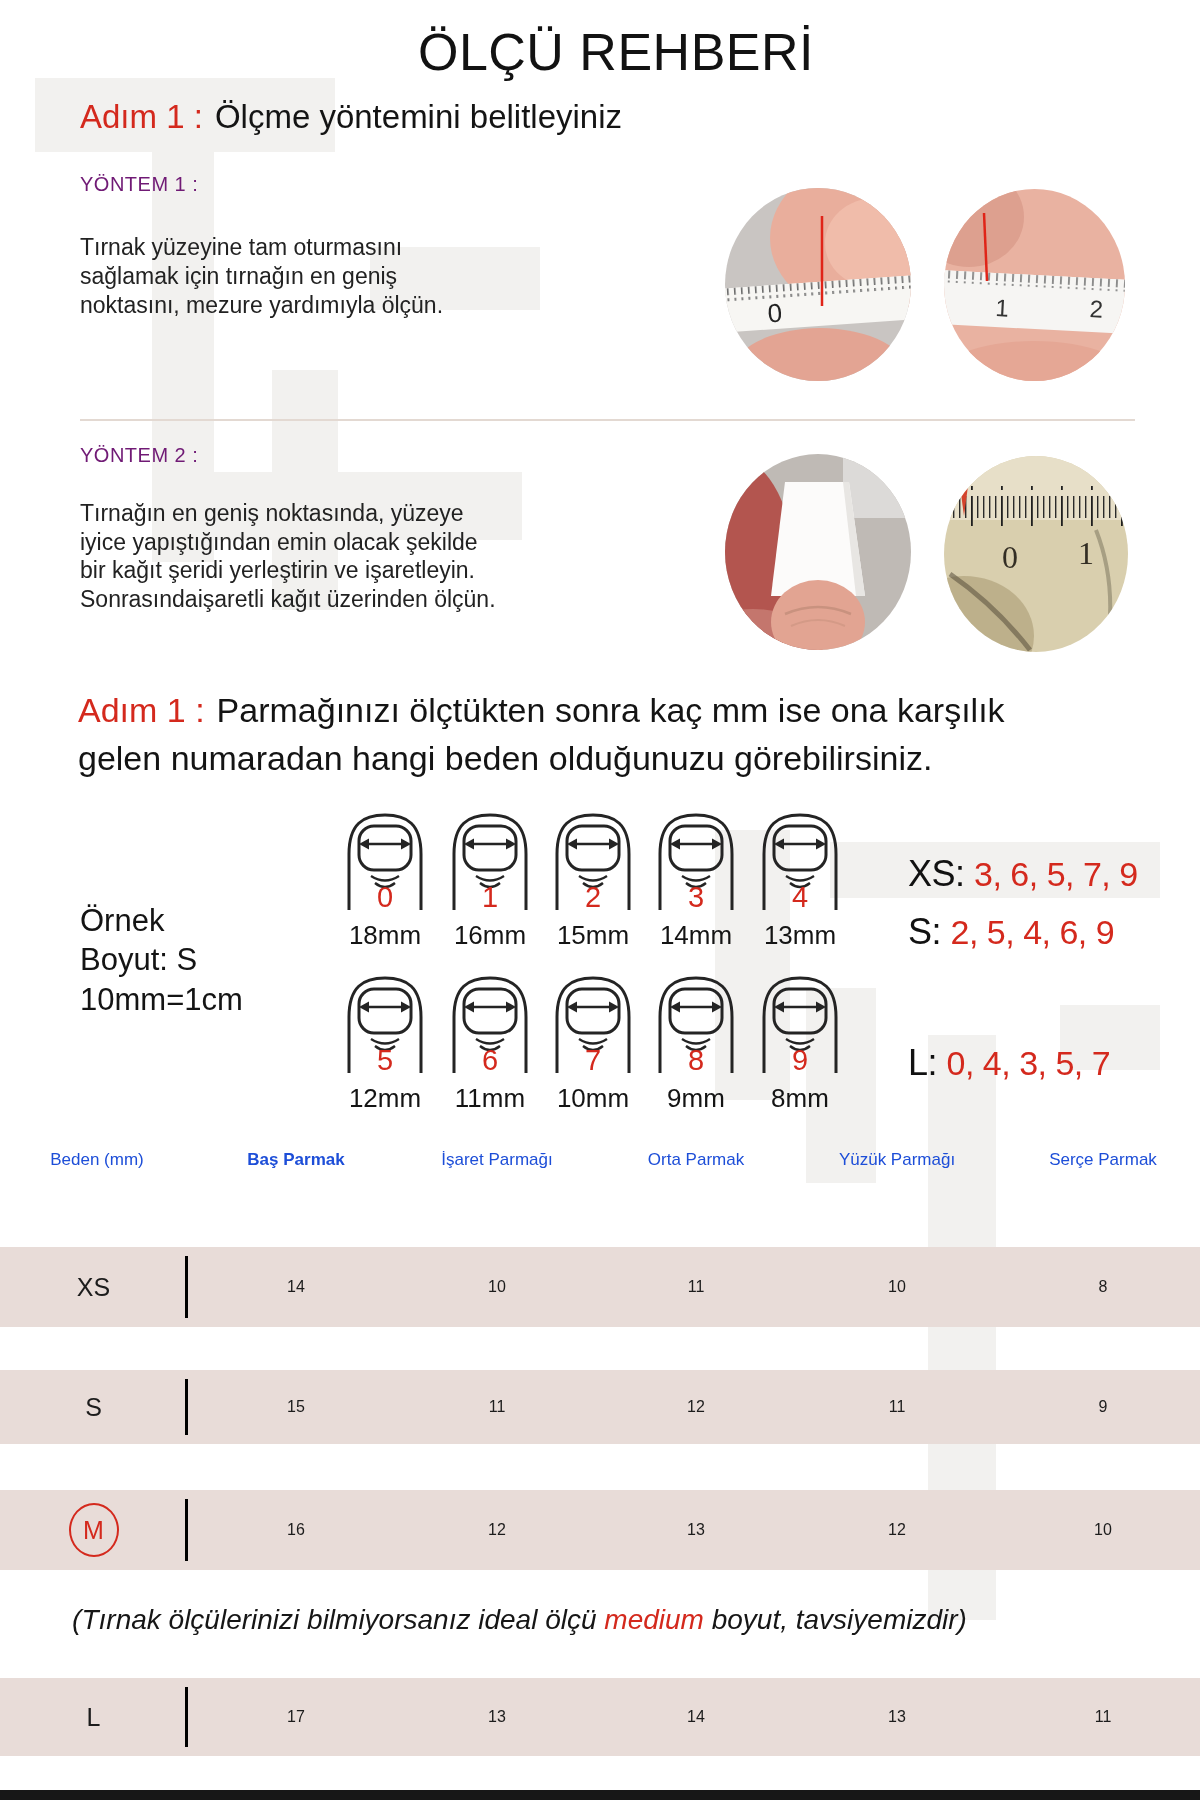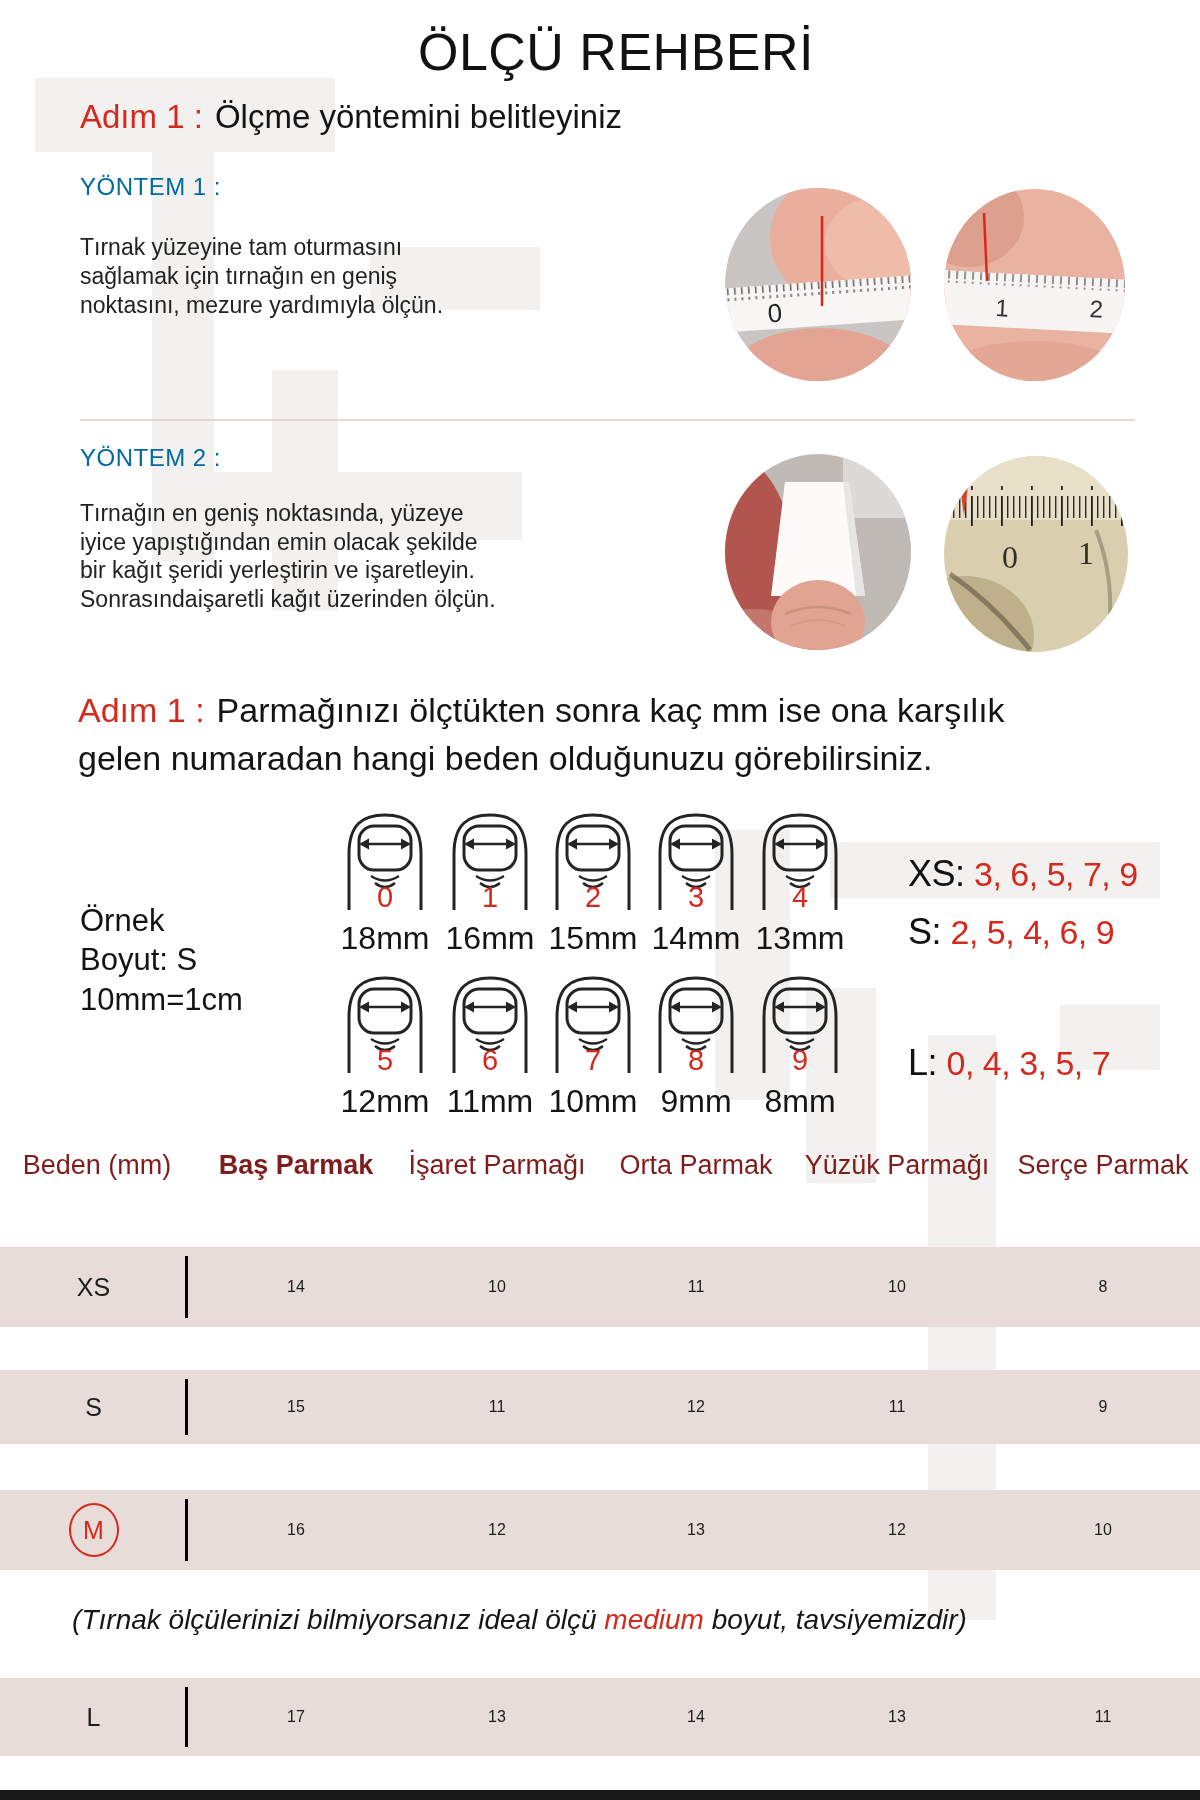--- a/index.html
+++ b/index.html
@@ -6,32 +6,32 @@
   #canvas{position:relative;width:1200px;height:1800px;background:#ffffff;overflow:hidden;
           font-family:"Liberation Sans","DejaVu Sans",sans-serif;color:#1a1a1a;}
   .wm{position:absolute;background:#f2f1ef;}
   .red{color:var(--red);}
   .title{position:absolute;left:0;top:14px;width:1200px;margin:8px;text-align:center;
          font-size:52px;font-weight:400;letter-spacing:0.5px;color:#121212;padding-left:8px;}
   .step{position:absolute;white-space:pre-line;font-weight:400;color:#141414;}
   .step1{left:80px;top:98px;font-size:33px;width:1060px;}
   .step2{left:78px;top:686px;font-size:34px;line-height:1.42;width:1030px;}
   .step-text{margin-left:12px;color:#141414;}
-  .mtitle{position:absolute;left:80px;font-size:24px;color:#0369a1;letter-spacing:0.5px;}
+  .mtitle{position:absolute;left:80px;font-size:20px;color:#701a75;letter-spacing:0.5px;}
   .m1{top:173px;} .m2{top:444px;}
   .mbody{position:absolute;left:80px;margin:0;font-size:23px;color:#222;white-space:pre-line;}
   .p1{top:233px;line-height:1.26;} .p2{top:499px;line-height:1.24;}
   .divider{position:absolute;left:80px;top:419px;width:1055px;height:2px;background:#e3d9d2;}
   .example{position:absolute;left:80px;top:901px;font-size:31px;line-height:1.27;white-space:pre-line;color:#141414;}
   .photo{position:absolute;border-radius:50%;overflow:hidden;}
   .finger-cell{position:absolute;width:104px;text-align:center;}
-  .mm-label{font-size:32px;color:#141414;margin-top:6px;}
+  .mm-label{font-size:26px;color:#141414;margin-top:6px;}
   .size-line{position:absolute;left:908px;white-space:nowrap;font-size:36px;letter-spacing:-0.5px;color:#111;}
   .sl-nums{color:var(--red);font-size:34px;}
-  .th{position:absolute;transform:translateX(-50%);font-size:27px;white-space:nowrap;color:#7f1d1d;}
+  .th{position:absolute;transform:translateX(-50%);font-size:17px;white-space:nowrap;color:#1d4ed8;}
   .band{position:absolute;left:0;width:1200px;background:var(--band);}
   .band-size{position:absolute;left:0;top:0;width:187px;height:100%;display:flex;align-items:center;justify-content:center;font-size:25px;color:#1c1c1c;}
   .band-vline{position:absolute;left:185px;top:9px;bottom:9px;width:3px;background:#000;}
   .band-val{position:absolute;top:0;height:100%;display:flex;align-items:center;transform:translateX(-50%);font-size:16px;color:#1c1c1c;}
   .m-circle{width:46px;height:50px;border:2.5px solid var(--red);border-radius:50%;
             display:flex;align-items:center;justify-content:center;color:var(--red);font-size:25px;}
   .note{position:absolute;left:0;top:1604px;width:1039px;text-align:center;font-size:28px;color:#161616;font-style:italic;}
   .bottom-bar{position:absolute;left:0;top:1790px;width:1200px;height:10px;background:#171717;}
 </style>
 </head>

